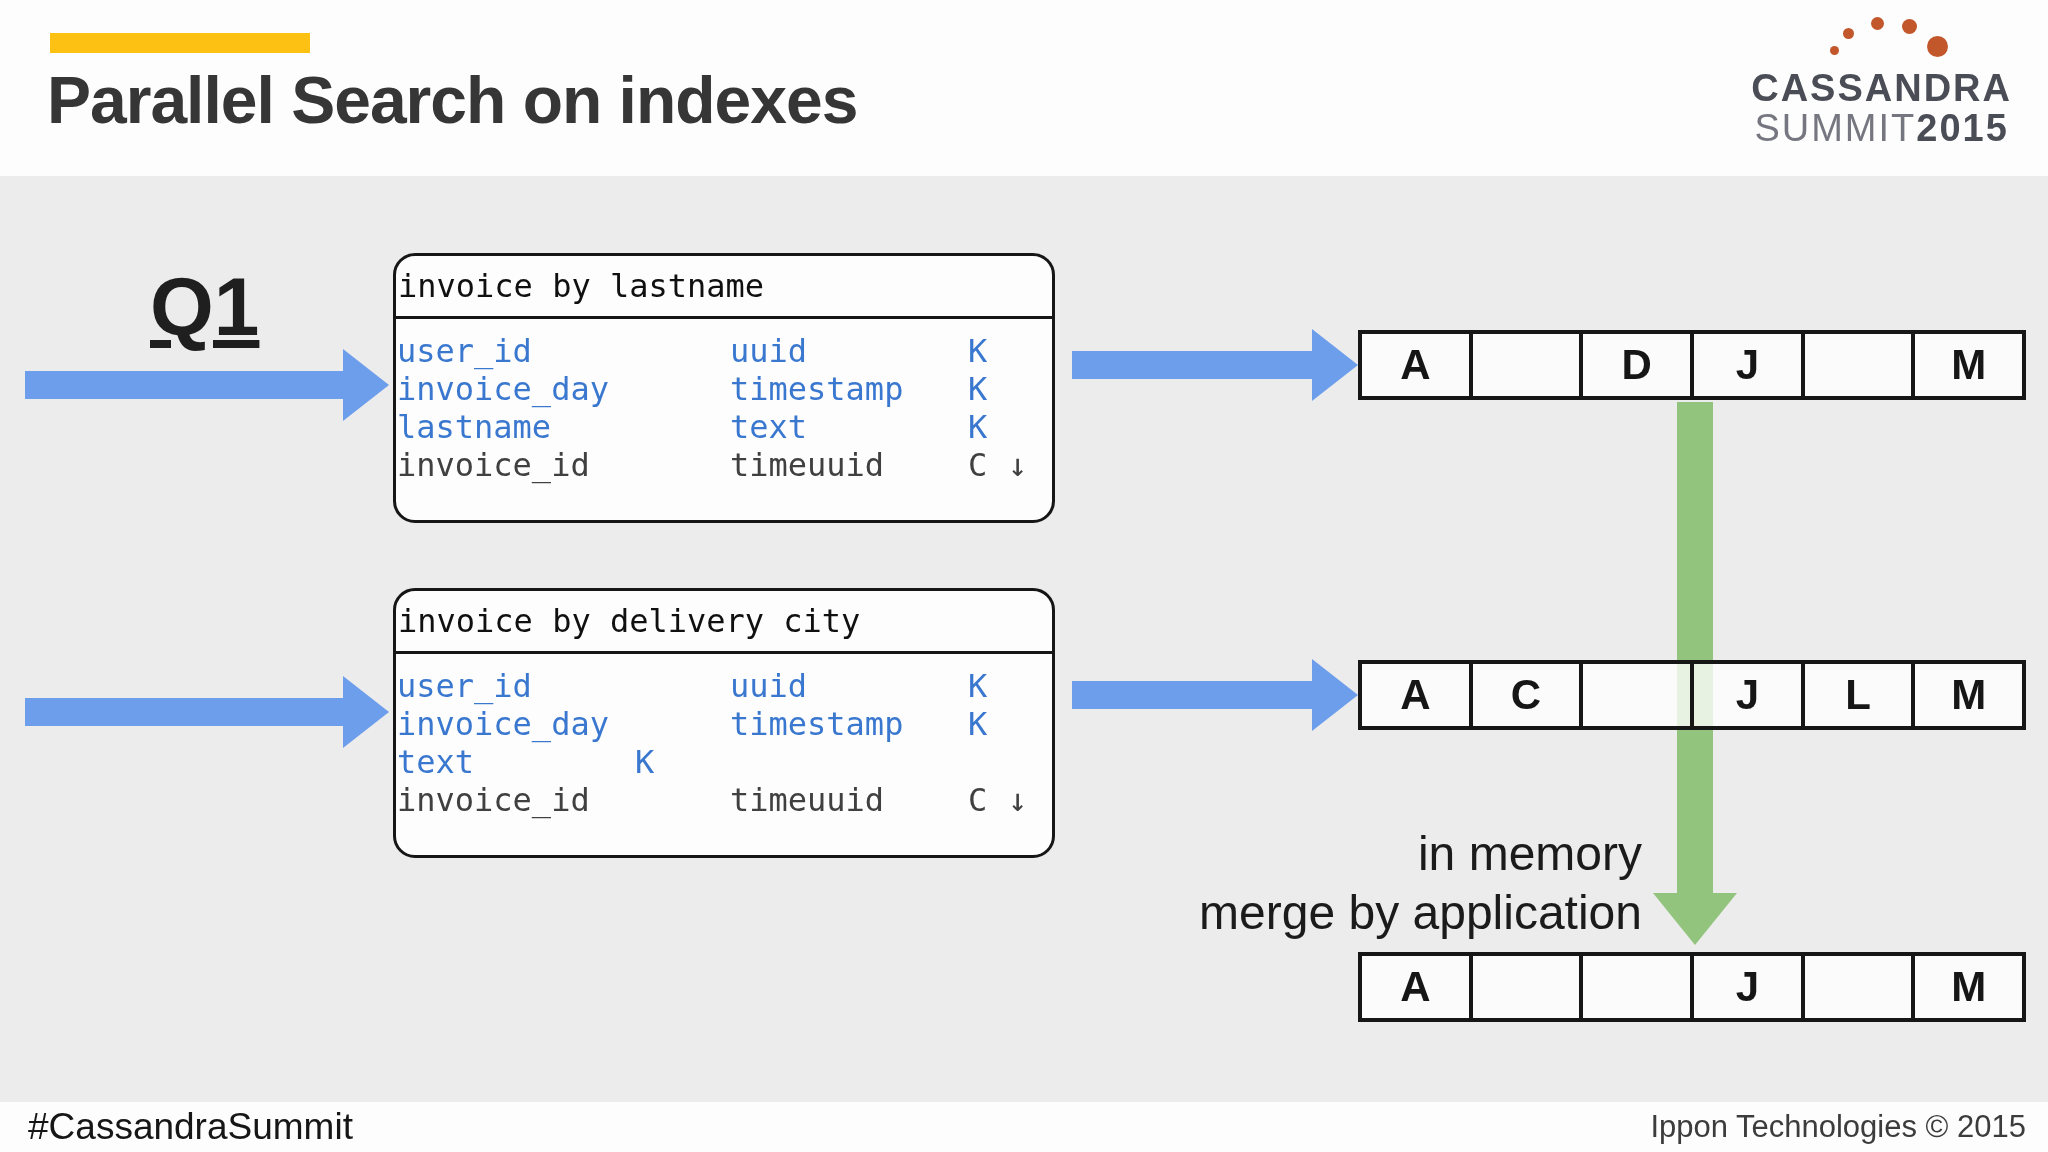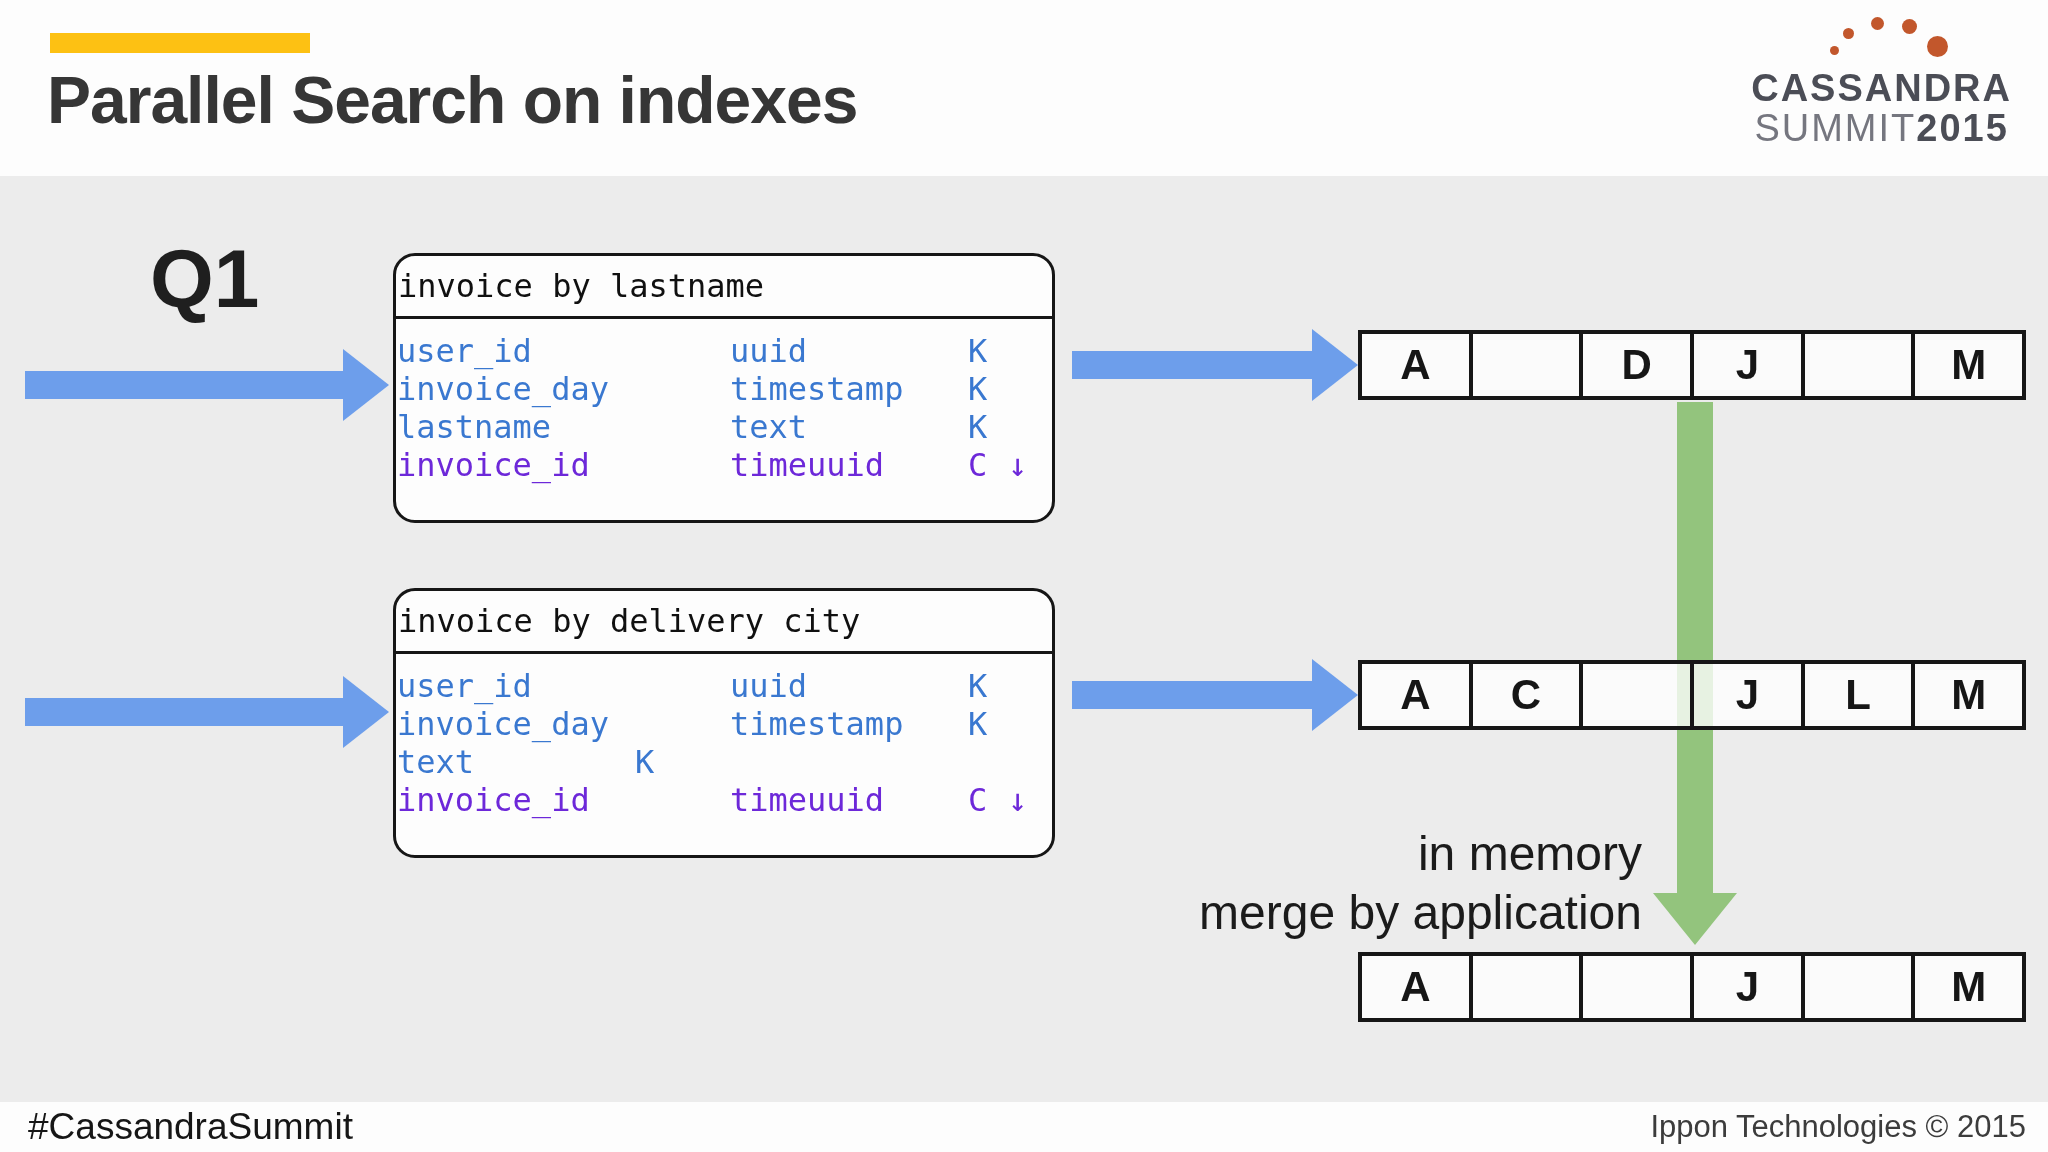--- a/index.html
+++ b/index.html
@@ -23,40 +23,40 @@
   .dot4 { left:1902px; top:19px; width:15px; height:15px; }
   .dot5 { left:1927px; top:36px; width:21px; height:21px; }
   
   .ftr { position:absolute; left:0; bottom:0; width:2048px; height:50px; background:#fdfdfd;
          display:flex; justify-content:space-between; align-items:center;
          padding:0 22px 0 28px; box-sizing:border-box; }
   .hashtag   { font-size:37px; color:#161616;text-align:center; }
   .copyright { font-size:31px; color:#3c3c3c; }
   
   .qlabel { position:absolute; left:150px; font-size:82px; font-weight:600; color:#1f1f1f; }
-  .qlabel.q1 { top:232px; }
+  .qlabel.q1 { top:260px;text-decoration:underline; }
   .qlabel.q2 { top:581px; }
   
   .shaft-h { position:absolute; height:28px; background:#6d9eeb; }
   .tri-e   { position:absolute; width:0; height:0;
              border-top:36px solid transparent; border-bottom:36px solid transparent;
              border-left:46px solid #6d9eeb; }
   
   .schema { position:absolute; left:393px; width:662px; height:270px; box-sizing:border-box;
             background:#fdfdfd; border:3px solid #161616; border-radius:22px;
             font-family:"DejaVu Sans Mono", monospace; z-index:2; }
   .schema.t1 { top:253px; }
   .schema.t2 { top:588px; }
   .schema-title { height:60px; border-bottom:3px solid #161616; display:flex; align-items:center;
                   padding-left:2px; font-size:32px; color:#101010; }
   .schema-body { padding:13px 0 0 1px; }
   .srow { display:flex; align-items:center; height:38px; font-size:32px; }
   .sname { width:333px; } .stype { width:238px; } .skey { width:40px; } .sord { }
   .c-blue  { color:#3a78d0; }
-  .c-green { color:#6d28d9; }
+  .c-green { color:#404040; }
   
   .gshaft { position:absolute; left:1677px; top:402px; width:36px; height:493px;
             background:#93c47d; z-index:1; }
   .ghead  { position:absolute; left:1653px; top:893px; width:0; height:0;
             border-left:42px solid transparent; border-right:42px solid transparent;
             border-top:52px solid #93c47d; z-index:1; }
   
   .idxrow { position:absolute; left:1358px; width:668px; height:70px; box-sizing:border-box;
             display:flex; border:4px solid #161616; z-index:2; }
   .idxrow.r1 { top:330px; } .idxrow.r2 { top:660px; } .idxrow.r3 { top:952px; }

